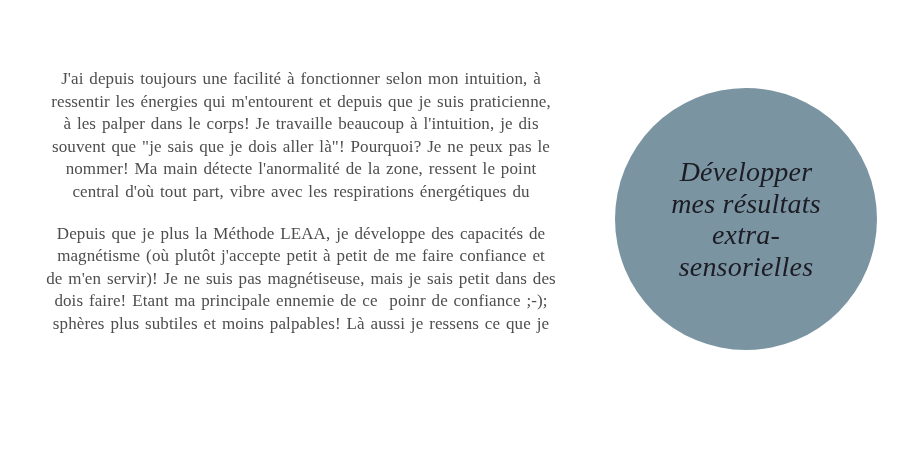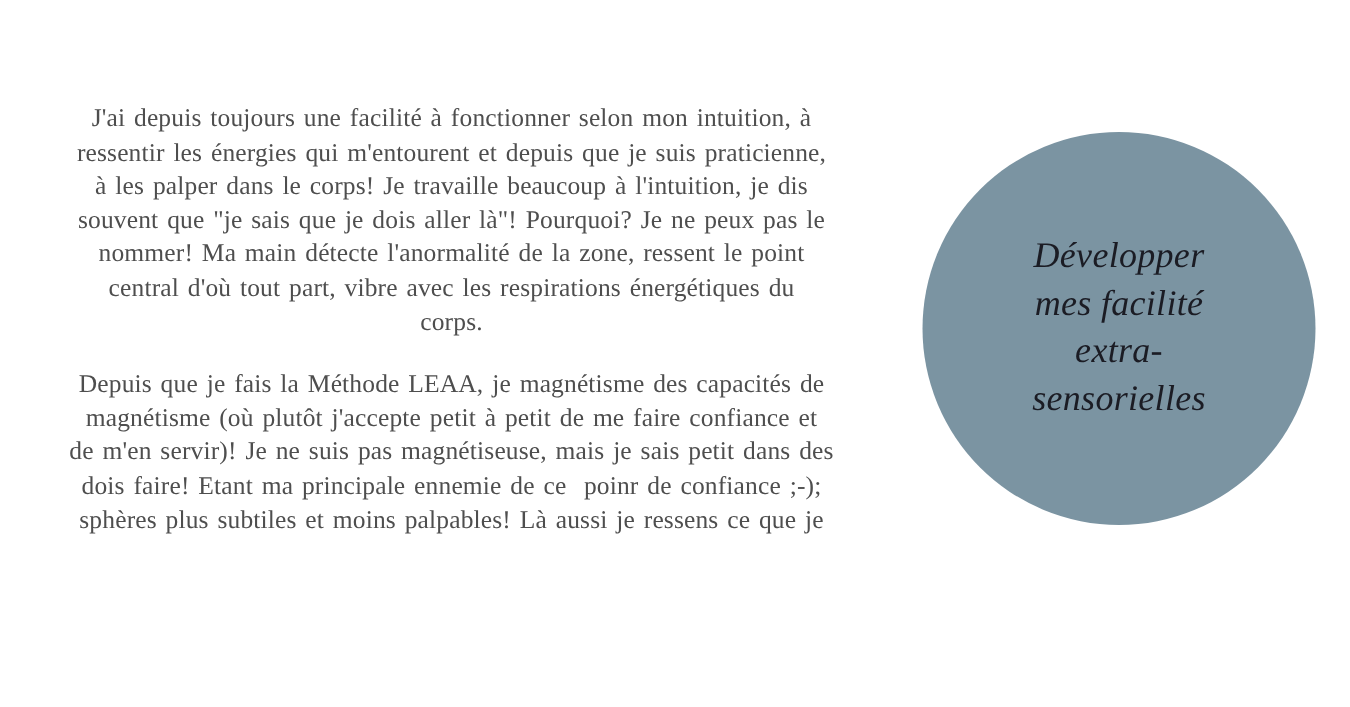--- a/index.html
+++ b/index.html
@@ -43,51 +43,50 @@
     border-radius: 50%;
     background: #7b94a2;
     display: flex;
     flex-direction: column;
     align-items: center;
     justify-content: center;
     text-align: center;
   }
   .badge-circle .badge-line {
     font-style: italic;
-    font-size: 24px;
+    font-size: 28px;
     line-height: 31.5px;
     color: #1b1c24;
     letter-spacing: 0.2px;
     white-space: pre;
   }
 </style>
 </head>
 <body>
 
 <div class="canvas">
 
   <div class="testimonial">
     <div class="para">
       <div class="line">J'ai depuis toujours une facilité à fonctionner selon mon intuition, à</div>
       <div class="line">ressentir les énergies qui m'entourent et depuis que je suis praticienne,</div>
       <div class="line">à les palper dans le corps! Je travaille beaucoup à l'intuition, je dis</div>
       <div class="line">souvent que "je sais que je dois aller là"! Pourquoi? Je ne peux pas le</div>
       <div class="line">nommer! Ma main détecte l'anormalité de la zone, ressent le point</div>
       <div class="line">central d'où tout part, vibre avec les respirations énergétiques du</div>
-      <div class="line">corps.</div>
     </div>
     <div class="para">
-      <div class="line">Depuis que je fais la Méthode LEAA, je magnétisme des capacités de</div>
+      <div class="line">Depuis que je plus la Méthode LEAA, je développe des capacités de</div>
       <div class="line">magnétisme (où plutôt j'accepte petit à petit de me faire confiance et</div>
       <div class="line">de m'en servir)! Je ne suis pas magnétiseuse, mais je sais petit dans des</div>
       <div class="line">dois faire! Etant ma principale ennemie de ce  poinr de confiance ;-);</div>
       <div class="line">sphères plus subtiles et moins palpables! Là aussi je ressens ce que je</div>
     </div>
   </div>
 
   <div class="badge-circle">
     <div class="badge-line">Développer</div>
-    <div class="badge-line">mes facilité</div>
+    <div class="badge-line">mes résultats</div>
     <div class="badge-line">extra-</div>
     <div class="badge-line">sensorielles</div>
   </div>
 
 </div>
 
 </body></html>

